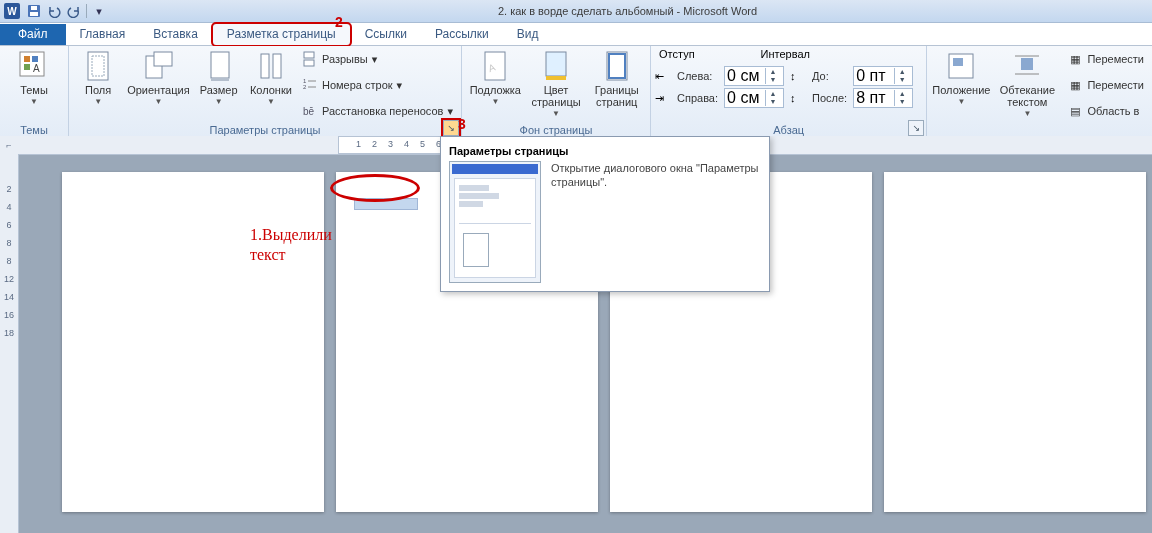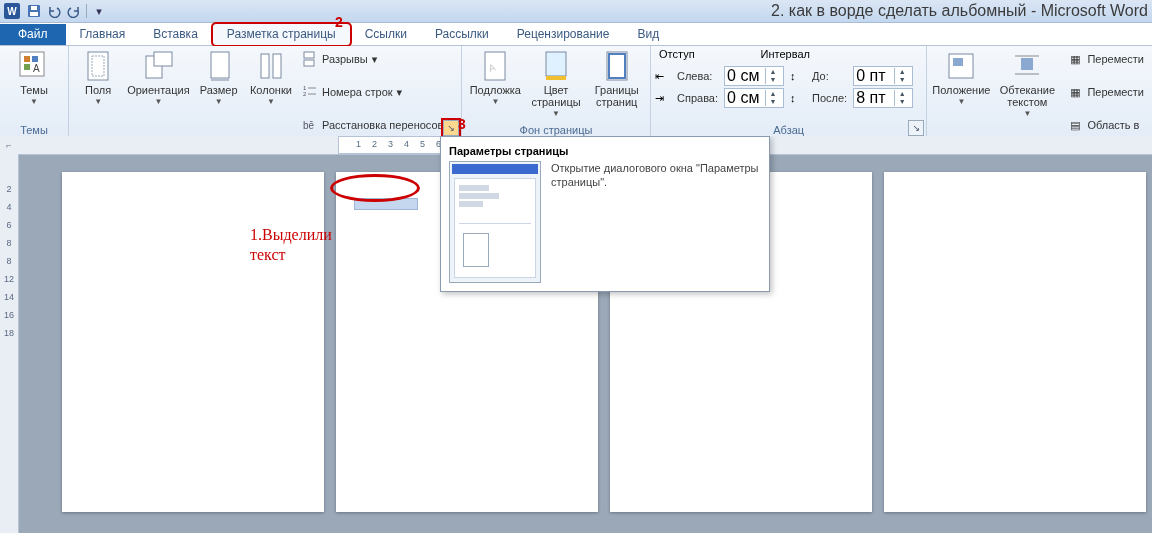--- a/index.html
+++ b/index.html
@@ -1,35 +1,35 @@
 <!DOCTYPE html>
 <html><head>
 <meta charset="utf-8">
 <style>
 html,body{margin:0;padding:0;font-family:"Segoe UI",Tahoma,sans-serif;font-size:11px;background:#fff;overflow:hidden;width:1152px;height:533px}
 .titlebar{height:22px;background:linear-gradient(#dbe6f4,#c3d7ef);display:flex;align-items:center;padding:0 4px;border-bottom:1px solid #a8bcd4}
 .word-icon{width:16px;height:16px;background:#2b579a;color:#fff;display:flex;align-items:center;justify-content:center;font-weight:bold;font-size:10px;border-radius:2px}
 .qat{display:flex;gap:4px;margin-left:6px;align-items:center}
 .qat-btn{width:16px;height:16px;display:flex;align-items:center;justify-content:center;color:#335;cursor:pointer}
 .qat-sep{width:1px;height:14px;background:#9ab}
-.title-text{flex:1;text-align:right;color:#3b3b3b;font-size:16px}
+.title-text{flex:1;text-align:center;color:#3b3b3b;font-size:11px}
 .tabs{height:22px;background:#fff;display:flex;align-items:flex-end;border-bottom:1px solid #b6c3d4;padding-left:0}
 .tab{padding:3px 14px 4px;color:#3b5a82;cursor:pointer;font-size:12px}
 .tab.file{background:#1e66b0;color:#fff;padding:3px 18px 4px}
 .tab.active{border:1px solid #b6c3d4;border-bottom:1px solid #f5f8fc;background:#f5f8fc;border-radius:3px 3px 0 0;margin-bottom:-1px}
 .tab.highlight{outline:2px solid #c00;outline-offset:-1px;border-radius:4px}
 .ribbon{height:92px;background:linear-gradient(#f5f8fc,#e3ecf7);border-bottom:1px solid #a8bcd4;display:flex;position:relative}
 .group{border-right:1px solid #c3d1e3;display:flex;flex-direction:column;padding:2px 4px 0;position:relative}
 .group-body{flex:1;display:flex;align-items:flex-start;gap:2px}
 .group-label{text-align:center;font-size:11px;color:#4a6a92;padding:1px 0 2px}
 .big-btn{display:flex;flex-direction:column;align-items:center;width:56px;padding:2px 2px 0;cursor:pointer;text-align:center;line-height:1.1;gap:2px}
 .big-btn .ic{width:32px;height:32px;display:flex;align-items:center;justify-content:center}
 .big-btn .lbl{font-size:11px;color:#333}
 .big-btn .dd{font-size:8px;color:#555}
-.small-list{display:flex;flex-direction:column;gap:15px;padding-top:2px}
+.small-list{display:flex;flex-direction:column;gap:8px;padding-top:2px}
 .small-btn{display:flex;align-items:center;gap:4px;padding:1px 4px;cursor:pointer;white-space:nowrap;color:#333}
 .small-btn .ic{width:16px;height:16px;display:flex;align-items:center;justify-content:center}
 .spin-grid{display:grid;grid-template-columns:auto auto 60px;gap:2px 6px;align-items:center;padding-top:4px}
 .spin-grid .lbl{color:#333}
 .spin{display:flex;align-items:center;border:1px solid #a8bcd4;background:#fff;height:18px}
 .spin input{border:none;width:36px;font-size:16px;padding:0 2px;outline:none}
 .spin .arrows{width:14px;display:flex;flex-direction:column;border-left:1px solid #a8bcd4}
 .spin .arrows div{height:8px;font-size:7px;line-height:8px;text-align:center;color:#456;cursor:pointer}
 .launcher{position:absolute;right:2px;bottom:2px;width:14px;height:14px;border:1px solid #9ab;background:#eef3fa;font-size:9px;display:flex;align-items:center;justify-content:center;cursor:pointer;color:#456}
 .launcher.highlight{outline:2px solid #c00;background:#ffd890}
@@ -85,21 +85,20 @@
   <div class="title-text">2. как в ворде сделать альбомный  -  Microsoft Word</div>
 </div>
 
 <div class="tabs">
   <div class="tab file">Файл</div>
   <div class="tab">Главная</div>
   <div class="tab">Вставка</div>
   <div class="tab active highlight">Разметка страницы</div>
   <div class="tab">Ссылки</div>
   <div class="tab">Рассылки</div>
-  <div class="tab">Рецензирование</div>
   <div class="tab">Вид</div>
 </div>
 <div class="annot-num" style="left:335px;top:14px">2</div>
 
 <div class="ribbon">
 
   <div class="group" style="width:66px">
     <div class="group-body">
       <div class="big-btn">
         <div class="ic">

